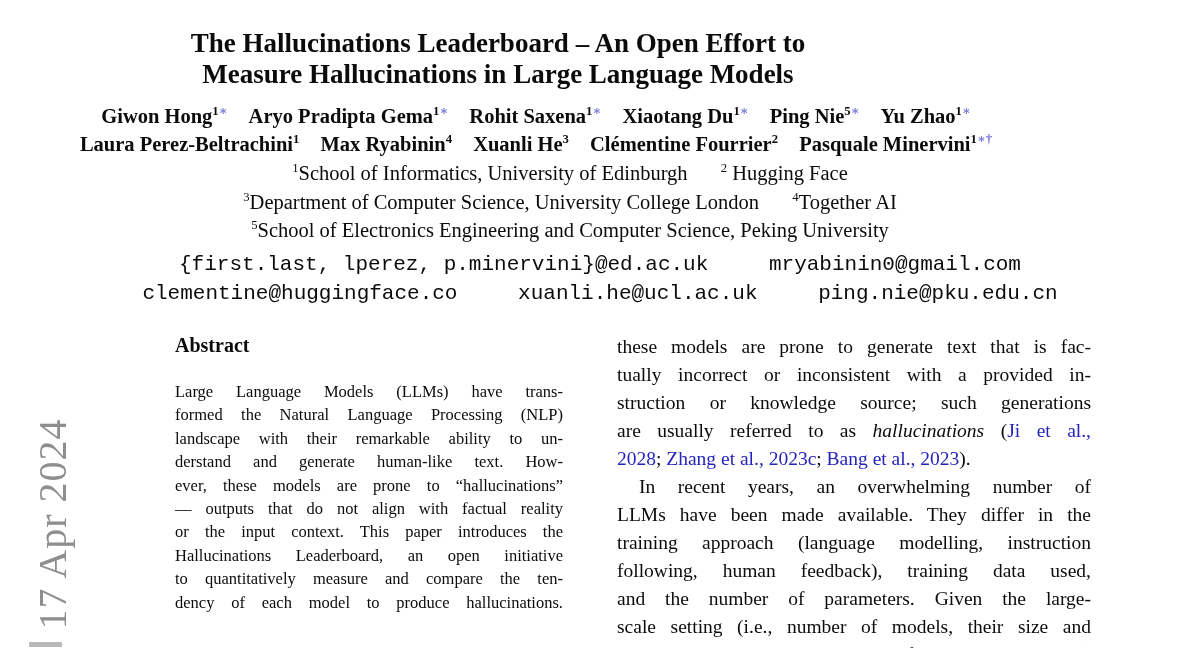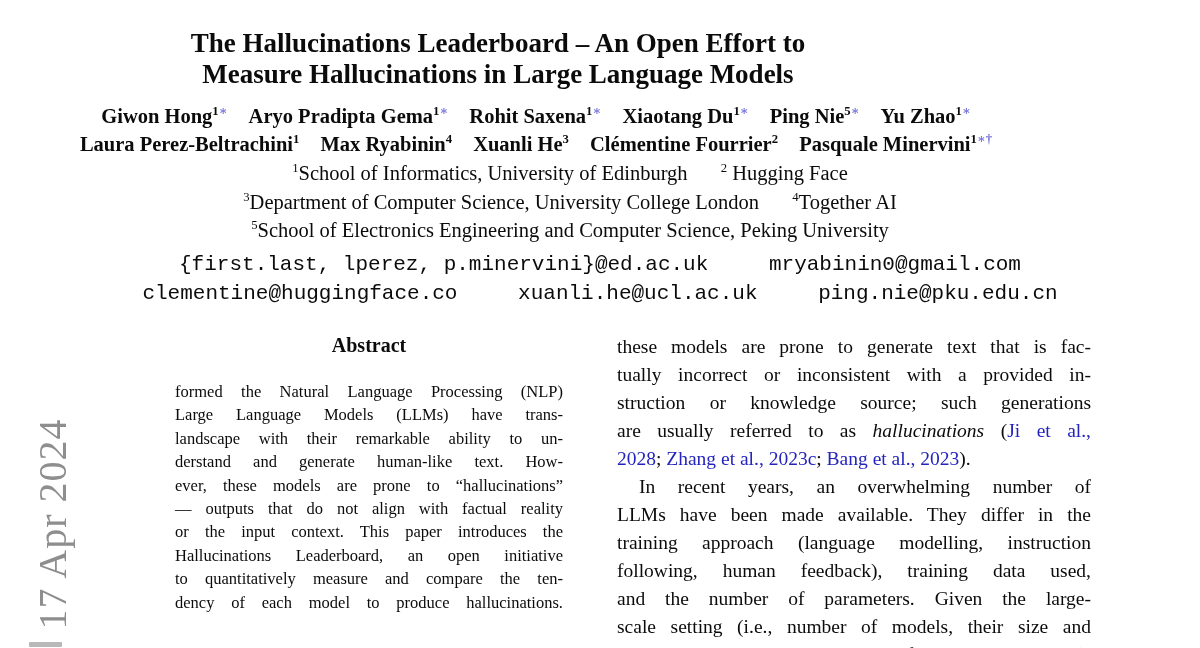--- a/index.html
+++ b/index.html
@@ -18,21 +18,21 @@
   .affils{position:absolute;top:159px;left:0;width:1140px;text-align:center;
           font-size:20.5px;line-height:28.5px;}
   .affil{display:inline-block;margin:0 14px;white-space:nowrap;}
   .affil sup{font-size:62%;line-height:0;}
   .emails{position:absolute;top:250px;left:0;width:1200px;text-align:center;
           font-family:"Liberation Mono","DejaVu Sans Mono",monospace;
           font-size:21px;line-height:29px;}
   .email{display:inline-block;margin:0 24px;white-space:nowrap;}
   
   .abstract{position:absolute;left:175px;top:333px;width:388px;}
-  .abstract-heading{text-align:center;font-weight:bold;font-size:20px;line-height:24px;margin-bottom:23px;}
+  .abstract-heading{text-align:left;font-weight:bold;font-size:20px;line-height:24px;margin-bottom:23px;}
   .abs-body{font-size:16.5px;line-height:23.4px;}
   .rcol{position:absolute;left:617px;top:333px;width:474px;font-size:19.5px;line-height:28px;}
   .jline{text-align:justify;text-align-last:justify;}
   .lastline{text-align:left;}
   .indent{text-indent:22px;}
   .it{font-style:italic;}
   .cite{color:#2424bd;}
   
   .banner{position:absolute;left:52px;top:524px;transform:translate(-50%,-50%) rotate(-90deg);
           white-space:nowrap;font-size:40px;color:#8e8e8e;letter-spacing:1px;}
@@ -92,22 +92,22 @@
     <div>
       <span class="email">clementine@huggingface.co</span>
       <span class="email">xuanli.he@ucl.ac.uk</span>
       <span class="email">ping.nie@pku.edu.cn</span>
     </div>
   </div>
 
   <div class="abstract">
     <div class="abstract-heading">Abstract</div>
     <div class="abs-body">
+      <div class="jline">Large Language Models (LLMs) have trans-</div>
       <div class="jline">formed the Natural Language Processing (NLP)</div>
-      <div class="jline">Large Language Models (LLMs) have trans-</div>
       <div class="jline">landscape with their remarkable ability to un-</div>
       <div class="jline">derstand and generate human-like text. How-</div>
       <div class="jline">ever, these models are prone to “hallucinations”</div>
       <div class="jline">— outputs that do not align with factual reality</div>
       <div class="jline">or the input context. This paper introduces the</div>
       <div class="jline">Hallucinations Leaderboard, an open initiative</div>
       <div class="jline">to quantitatively measure and compare the ten-</div>
       <div class="jline">dency of each model to produce hallucinations.</div>
     </div>
   </div>

